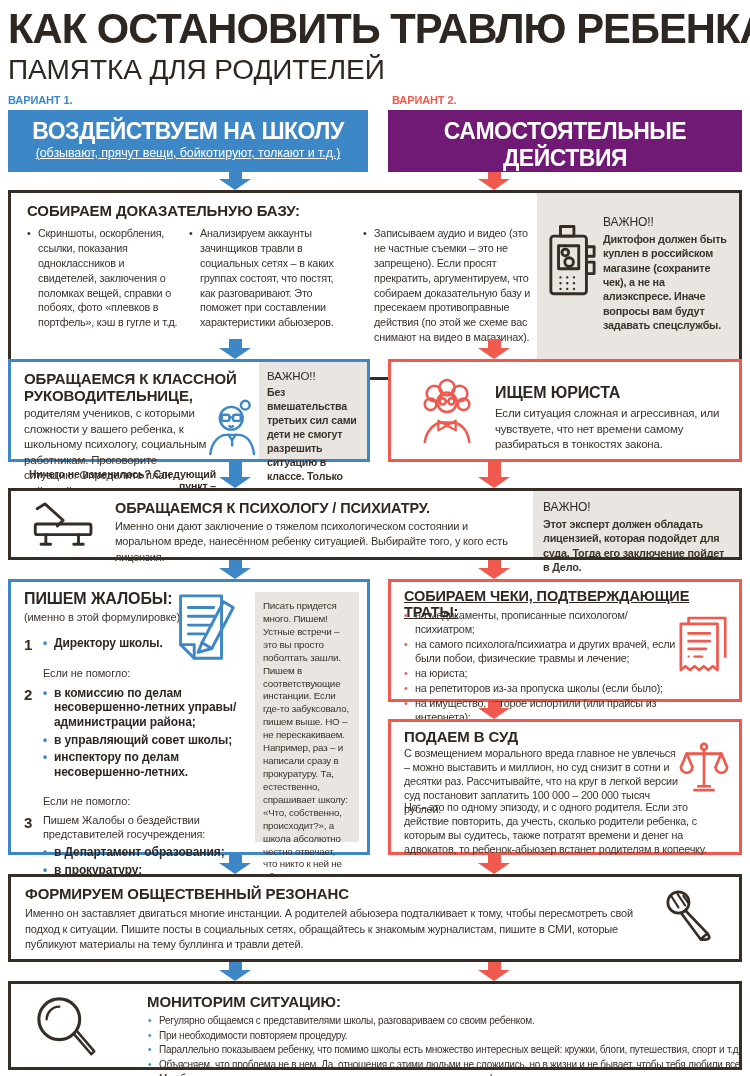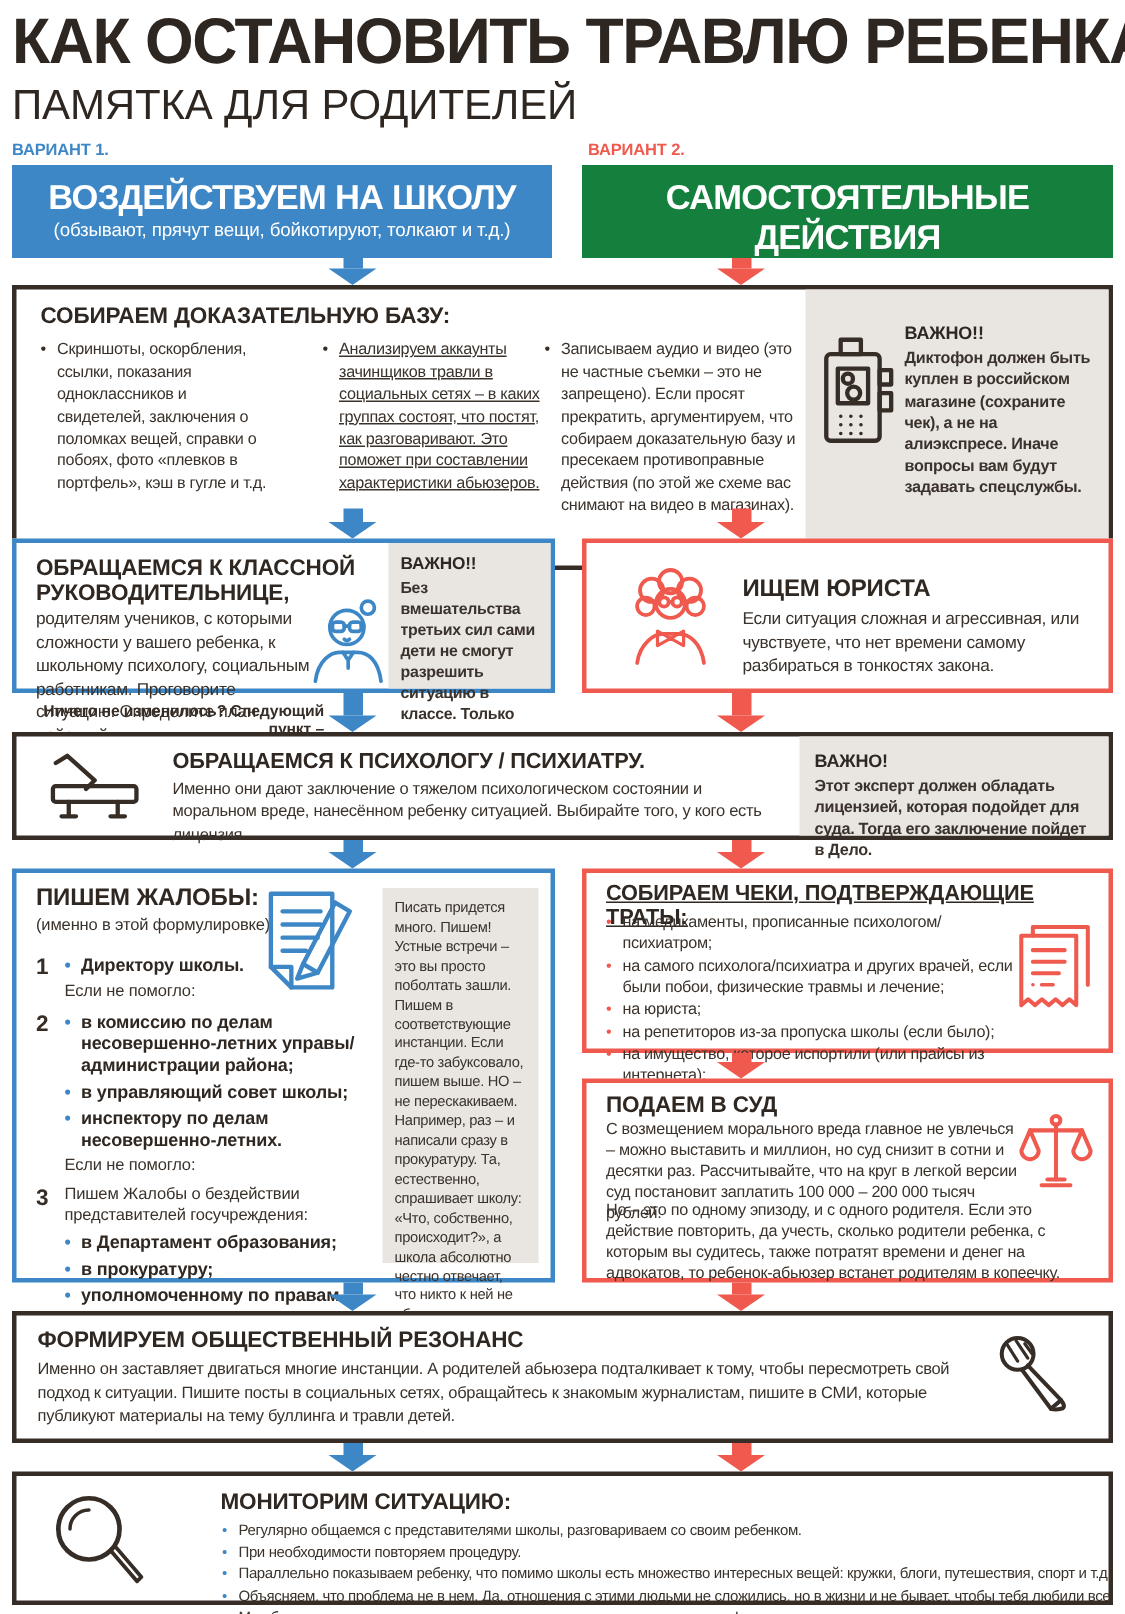--- a/index.html
+++ b/index.html
@@ -9,48 +9,48 @@
   *{box-sizing:border-box;}
 
   .page-title{position:absolute;left:8px;top:4px;font-size:43px;font-weight:bold;color:#2e2620;
               white-space:nowrap;letter-spacing:-1px;transform:scaleX(0.97);transform-origin:left;}
   .page-sub{position:absolute;left:8px;top:54px;font-size:28px;font-weight:400;color:#2e2620;white-space:nowrap;}
 
   .vlabel{position:absolute;top:94px;font-size:11px;font-weight:bold;}
   .vlabel.b{color:#3d87c6;} .vlabel.r{color:#f0594e;}
 
   .hbox{position:absolute;top:110px;height:62px;color:#fff;text-align:center;}
-  .hbox.b{background:#3d87c6;} .hbox.r{background:#15803d;}
+  .hbox.b{background:#3d87c6;} .hbox.r{background:#701a75;}
   .hbox .t{font-weight:bold;font-size:23px;letter-spacing:-0.5px;padding-top:8px;}
-  .hbox .s{font-size:12.5px;margin-top:1px;}
+  .hbox .s{font-size:12.5px;margin-top:1px;text-decoration:underline;}
 
   .box{position:absolute;background:#fff;border:3px solid #362d26;}
   .box.blue{border-color:#3d87c6;} .box.red{border-color:#f0594e;}
   .graypanel{position:absolute;background:#e9e6e2;}
 
   .arrow{position:absolute;width:32px;}
   .arrow .stem{width:13px;margin:0 auto;height:calc(100% - 11px);}
   .arrow .head{width:0;height:0;border-left:16px solid transparent;border-right:16px solid transparent;border-top:11px solid;}
   .arrow.blue .stem{background:#3d87c6;} .arrow.blue .head{border-top-color:#3d87c6;}
   .arrow.red .stem{background:#f0594e;} .arrow.red .head{border-top-color:#f0594e;}
 
   .h1s{font-weight:bold;color:#2f2721;}
   .bullet-col{position:absolute;font-size:10.8px;line-height:1.38;letter-spacing:-0.2px;padding-left:11px;}
   .bullet-col::before{content:"•";position:absolute;left:0;color:#362d26;}
 
-  .imp-title{font-weight:bold;font-size:12px;color:#2f2721;margin-bottom:3px;}
+  .imp-title{font-weight:normal;font-size:12px;color:#2f2721;margin-bottom:3px;}
   .imp-text{font-weight:bold;font-size:10.8px;line-height:1.33;color:#3a322b;letter-spacing:-0.2px;}
 
   .note{position:absolute;font-size:10.5px;font-weight:bold;color:#362d26;text-align:right;}
 
   .cgroup{display:flex;gap:5px;margin-bottom:7px;}
   .cp-num{font-weight:bold;font-size:15px;color:#362d26;flex:0 0 14px;line-height:1;padding-top:1px;}
   .ci{position:relative;padding-left:11px;font-weight:bold;font-size:12px;color:#2f2721;line-height:1.22;margin-bottom:3px;}
   .ci::before{content:"•";position:absolute;left:0;color:#3d87c6;}
-  .cafter{font-size:11px;color:#3a322b;margin-top:4px;}
+  .cafter{font-size:11px;color:#3a322b;margin-top:16px;}
   .clead{font-size:11px;color:#3a322b;line-height:1.25;margin-bottom:3px;}
 
   .rlist{list-style:none;margin:0;padding:0;font-size:10.8px;line-height:1.3;letter-spacing:-0.2px;}
   .rlist li{position:relative;padding-left:11px;margin-bottom:1px;}
   .rlist li::before{content:"•";position:absolute;left:0;color:#f0594e;}
 
   .mlist{list-style:none;margin:0;padding:0;font-size:10px;line-height:1.45;letter-spacing:-0.25px;}
   .mlist li{position:relative;padding-left:12px;white-space:nowrap;}
   .mlist li::before{content:"•";position:absolute;left:1px;color:#3d87c6;}
 
@@ -82,21 +82,21 @@
       <div class="head"></div>
     </div>
   <div class="arrow red" style="left:478px;top:172px;height:18px;">
       <div class="stem"></div>
       <div class="head"></div>
     </div>
 
   <div class="box" style="left:8px;top:190px;width:734px;height:190px;">
     <div class="h1s abs" style="left:16px;top:9px;font-size:15px;">СОБИРАЕМ ДОКАЗАТЕЛЬНУЮ БАЗУ:</div>
     <div class="bullet-col" style="left:16px;top:33px;width:156px;">Скриншоты, оскорбления, ссылки, показания одноклассников и свидетелей, заключения о поломках вещей, справки о побоях, фото «плевков в портфель», кэш в гугле и т.д.</div>
-    <div class="bullet-col" style="left:204px;top:33px;width:156px;text-decoration:underline;">Анализируем аккаунты зачинщиков травли в социальных сетях – в каких группах состоят, что постят, как разговаривают. Это поможет при составлении характеристики абьюзеров.</div>
+    <div class="bullet-col" style="left:178px;top:33px;width:156px;">Анализируем аккаунты зачинщиков травли в социальных сетях – в каких группах состоят, что постят, как разговаривают. Это поможет при составлении характеристики абьюзеров.</div>
     <div class="bullet-col" style="left:352px;top:33px;width:176px;">Записываем аудио и видео (это не частные съемки – это не запрещено). Если просят прекратить, аргументируем, что собираем доказательную базу и пресекаем противоправные действия (по этой же схеме вас снимают на видео в магазинах).</div>
     <div class="graypanel" style="right:0;top:0;bottom:0;width:202px;">
       <span class="abs" style="left:10px;top:30px;color:#362d26;">
         <svg width="50" height="82" viewBox="0 0 52 84" fill="none" stroke="currentColor" stroke-width="3" stroke-linecap="round" stroke-linejoin="round">
           <rect x="14" y="3" width="14" height="10"></rect>
           <rect x="4" y="13" width="37" height="60" rx="3"></rect>
           <rect x="41" y="24" width="8" height="10"></rect>
           <rect x="41" y="40" width="8" height="12"></rect>
           <rect x="12" y="23" width="21" height="24"></rect>
           <circle cx="19" cy="30" r="3.5"></circle>

